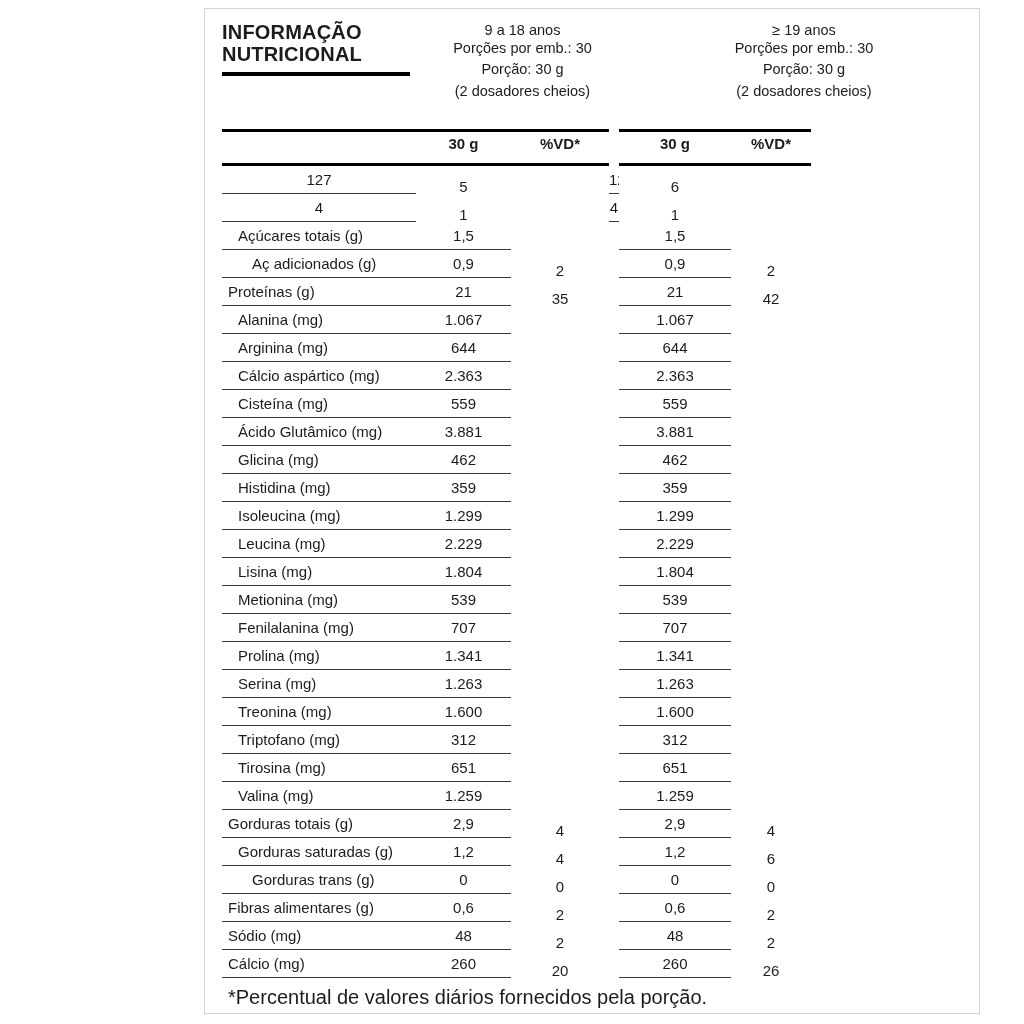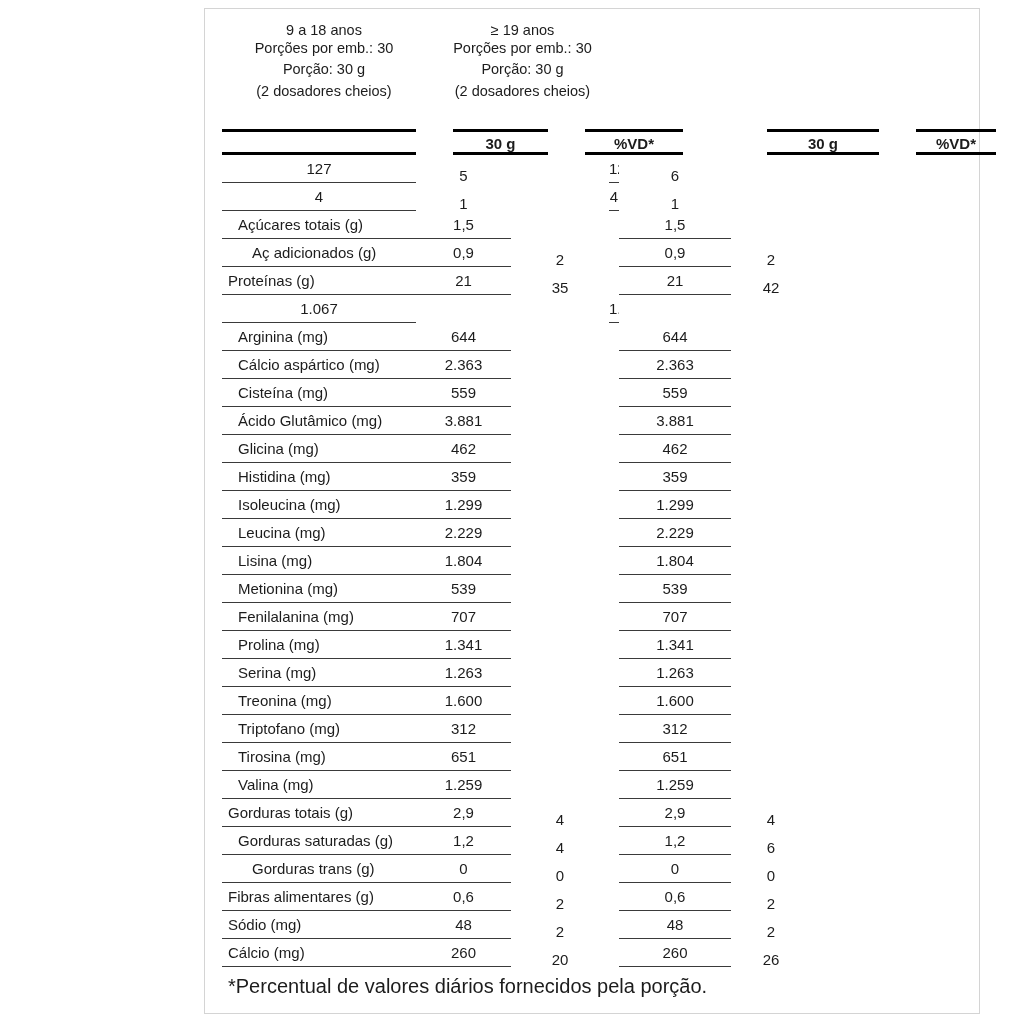--- a/index.html
+++ b/index.html
@@ -16,21 +16,21 @@
   .title-line { font-size:20px; font-weight:bold; letter-spacing:.2px; line-height:1.12; }
   .title-rule { width:188px; border-bottom:4px solid #000; margin-top:6px; }
   .group-header { padding-left:10px; font-size:14.5px;text-align:center; }
   .age-label { padding-top:5px; }
   .serv-info { line-height:1.48; }
 
   
   .row { display:grid; grid-template-columns:194px 95px 98px 10px 112px 80px 1fr; height:28px; }
   .cell { font-size:15px; line-height:27px; white-space:nowrap; overflow:hidden; }
 
-  .header-row { height:26px;gap:37px; }
+  .header-row { height:37px; }
   .header-row .hcell { border-top:3px solid #000; border-bottom:3px solid #000;
                        text-align:center; font-weight:bold; line-height:23px; }
 
   .label-cell { border-bottom:1px solid #3a3a3a; text-align:left; }
   .ind0 { padding-left:6px; }
   .ind1 { padding-left:16px; }
   .ind2 { padding-left:30px; }
   .amount-cell { border-bottom:1px solid #3a3a3a; text-align:center; }
   .vd-cell { position:relative; }
   .vd-inner { display:block; width:100%; height:100%; text-align:center;
@@ -38,20 +38,25 @@
   .gapc, .filler { border:none; }
 
   .footnote { margin-top:8px; padding-left:6px; font-size:20px; }
 </style>
 </head>
 <body>
 
 <div class="panel">
 
   <div class="header">
+    <div class="title-block">
+      <div class="title-line">INFORMAÇÃO</div>
+      <div class="title-line">NUTRICIONAL</div>
+      <div class="title-rule"></div>
+    </div>
 
     <div class="group-header">
       <div class="age-label">9 a 18 anos</div>
       <div class="serv-info">
         <div>Porções por emb.: 30</div>
         <div>Porção: 30 g</div>
         <div>(2 dosadores cheios)</div>
       </div>
     </div>
 
@@ -133,20 +138,21 @@
       <span class="vd-inner">35</span>
     </div>
     <div class="cell gapc"></div>
     <div class="cell amount-cell">21</div>
     <div class="cell vd-cell">
       <span class="vd-inner">42</span>
     </div>
     <div class="cell filler"></div>
   </div>
       <div class="row">
+    <div class="cell label-cell ind1">Alanina (mg)</div>
     <div class="cell amount-cell">1.067</div>
     <div class="cell vd-cell">
       <span class="vd-inner"></span>
     </div>
     <div class="cell gapc"></div>
     <div class="cell amount-cell">1.067</div>
     <div class="cell vd-cell">
       <span class="vd-inner"></span>
     </div>
     <div class="cell filler"></div>

